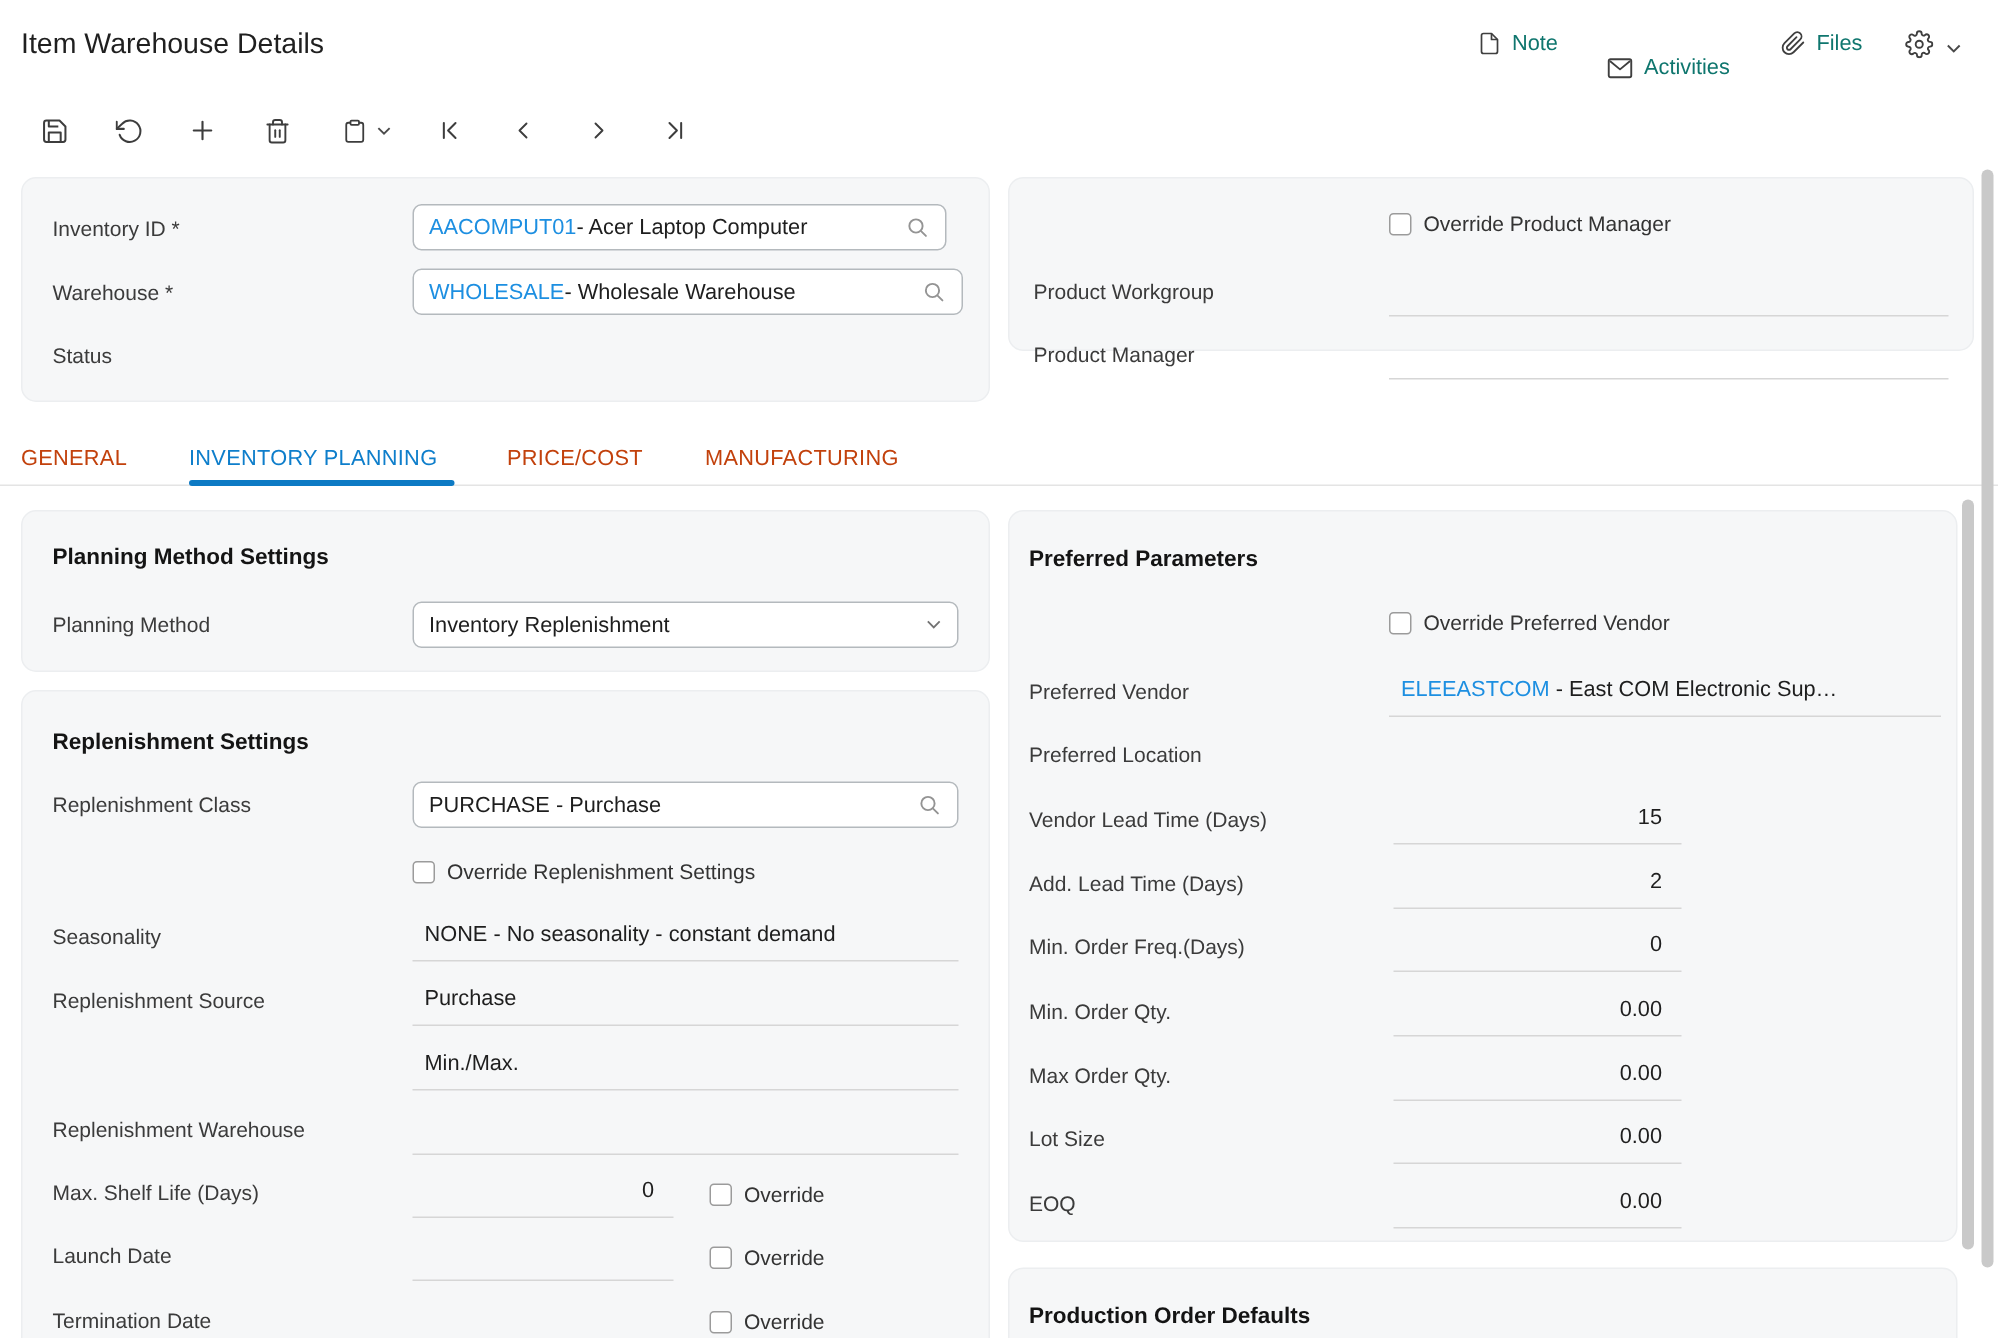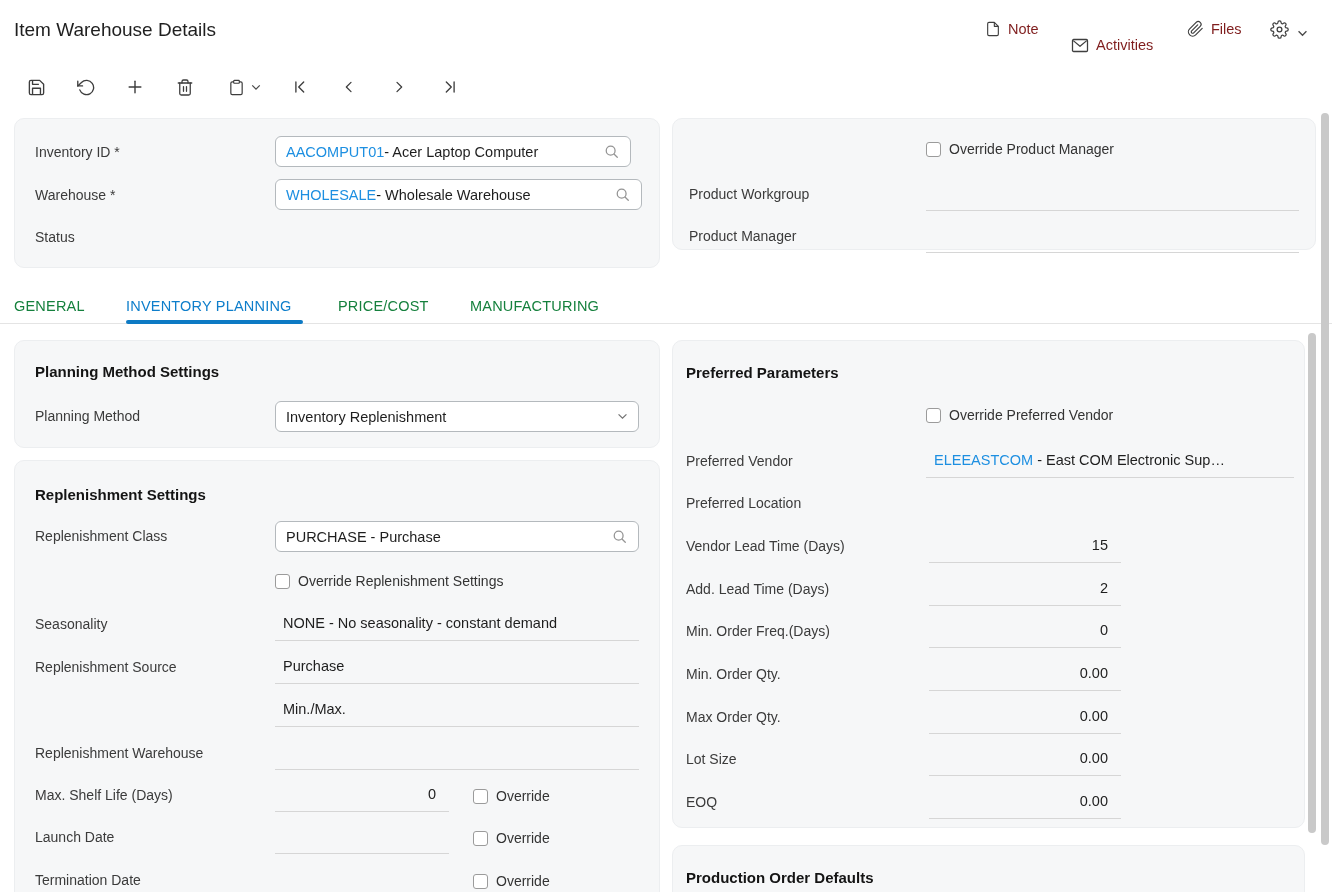--- a/index.html
+++ b/index.html
@@ -3,21 +3,21 @@
 <meta charset="utf-8">
 <style>
   * { margin:0; padding:0; box-sizing:border-box; }
   html,body { background:#fff; }
   body { font-family:"Liberation Sans", sans-serif; }
   .screen { position:relative; width:1332px; height:892px; overflow:hidden; background:#fff; }
 
   .page-title { position:absolute; left:14px; top:19px; font-size:19px; color:#1f1f1f; }
 
   .header-actions { position:absolute; top:18px; left:975px; display:flex; align-items:center; }
-  .h-action { display:flex; align-items:center; gap:7px; font-size:14.5px; color:#7f1d1d; cursor:pointer; }
+  .h-action { display:flex; align-items:center; gap:7px; font-size:14.5px; color:#0f766e; cursor:pointer; }
   .h-action svg { display:block; }
   .ha-note { position:absolute; left:10px; top:2px; }
   .ha-act  { position:absolute; left:96px; top:19px; }
   .ha-files{ position:absolute; left:212px; top:2px; }
   .ha-gear { position:absolute; left:295px; top:2px; display:flex; align-items:center; gap:8px; cursor:pointer; }
 
   .toolbar { position:absolute; top:72px; left:0; height:30px; }
   .tb-btn { position:absolute; top:0; width:30px; height:30px; display:flex; align-items:center; justify-content:center; cursor:pointer; border-radius:4px; }
   .tb-btn svg { display:block; }
   .tb-paste { width:46px; }
@@ -30,21 +30,21 @@
   .u-field { position:absolute; height:34px; line-height:33px; border-bottom:1px solid #d6d6d6; font-size:14.5px; color:#1e1e1e;
              padding:0 8px; white-space:nowrap; overflow:hidden; }
   .u-field.num { text-align:right; padding-right:13px; }
   .row-lbl { position:absolute; height:34px; line-height:34px; font-size:14px; color:#3b3b3b; white-space:nowrap; }
   .code { color:#1d8fe1; }
 
   .chk { display:inline-block; width:15px; height:15px; background:#fff; border:1px solid #9b9b9b; border-radius:3px; flex:none; }
   .chk-row { position:absolute; display:flex; align-items:center; gap:8px; font-size:14px; color:#333; cursor:pointer; white-space:nowrap; }
 
   .tabbar { position:absolute; left:0; top:295px; width:1332px; height:29px; border-bottom:1px solid #e4e4e4; }
-  .tab { position:absolute; top:3px; font-size:14.5px; color:#15803d; letter-spacing:.2px; cursor:pointer; white-space:nowrap; }
+  .tab { position:absolute; top:3px; font-size:14.5px; color:#c2410c; letter-spacing:.2px; cursor:pointer; white-space:nowrap; }
   .tab.active { color:#0e7ecb; }
   .tab-underline { position:absolute; left:126px; top:25px; width:177px; height:4px; background:#0d7ac4; border-radius:2px; }
 
   .scroll-thumb { position:absolute; width:8px; background:#c9c9c9; border-radius:4px; }
 </style>
 </head>
 <body>
 
 <div class="screen">
 
@@ -194,21 +194,21 @@
           <svg width="17" height="17" viewBox="0 0 20 20" fill="none" stroke="#949494" stroke-width="1.5" stroke-linecap="round">
             <circle cx="9" cy="9" r="5.2"></circle>
             <line x1="13.2" y1="13.2" x2="16.8" y2="16.8"></line>
           </svg>
         </span>
     </div>
 
     <div class="row-lbl" style="left:20px; top:101px;">Status</div>
   </div>
 
-  <div class="card" style="left:672px; top:118px; width:644px; height:132px;text-decoration:underline;">
+  <div class="card" style="left:672px; top:118px; width:644px; height:116px;text-decoration:underline;">
     <div class="chk-row" style="left:253px; top:22px;">
       <span class="chk"></span>
       <span>Override Product Manager</span>
     </div>
     <div class="row-lbl" style="left:16px; top:58px;">Product Workgroup</div>
     <div class="u-field" style="left:253px; top:58px; width:373px;"></div>
     <div class="row-lbl" style="left:16px; top:100px;">Product Manager</div>
     <div class="u-field" style="left:253px; top:100px; width:373px;"></div>
   </div>
 

